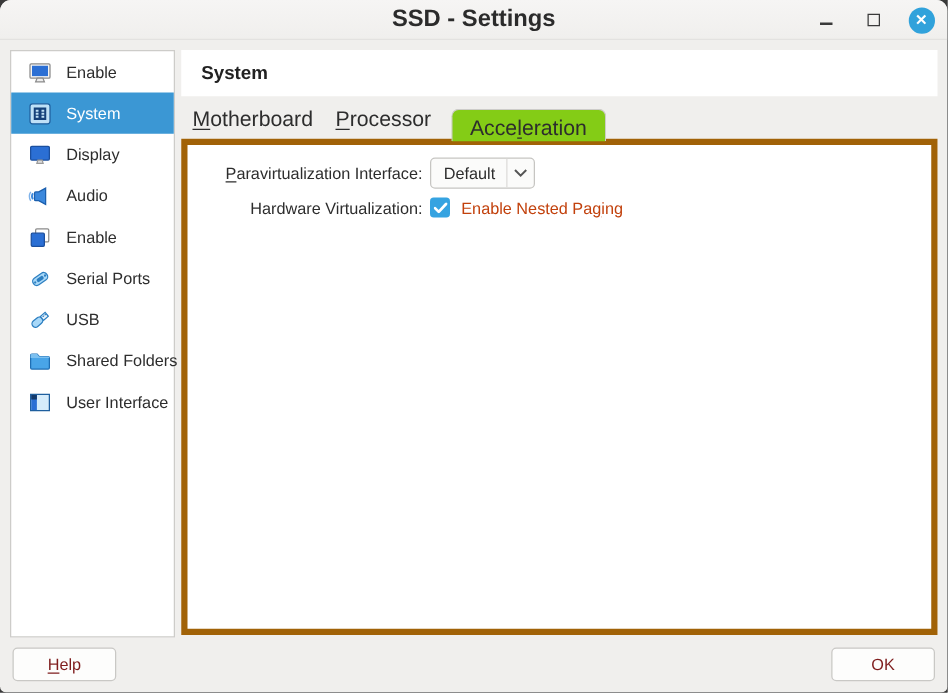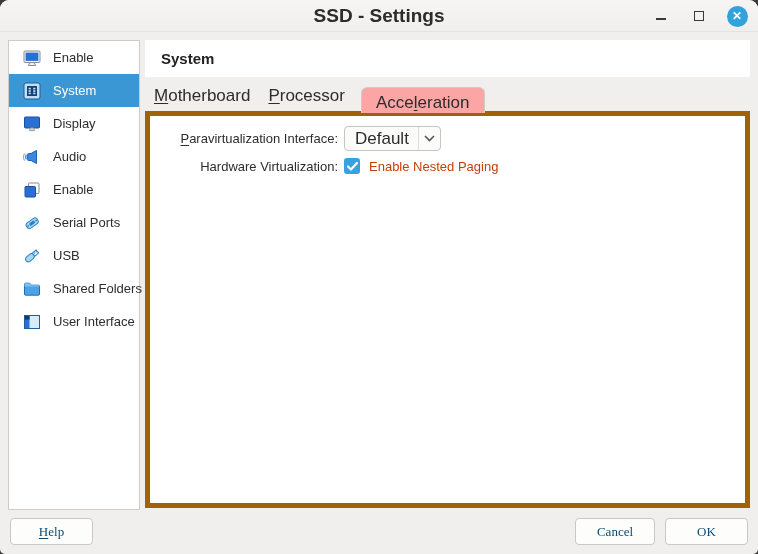--- a/index.html
+++ b/index.html
@@ -50,55 +50,55 @@
     background:#ffffff; display:flex; align-items:center;
   }
   .main-header h1{ font-size:15px; font-weight:bold; color:#222; padding-left:16px; }
   
   .tabbar{
     position:absolute; left:145px; top:86px; right:8px; height:26px;
     display:flex; align-items:flex-end; padding-left:7px; gap:14px; z-index:2;
   }
   .tab{ padding:0 2px 6px 2px; font-size:17px; color:#2d2d2d; background:none; border:none; cursor:default; white-space:nowrap; }
   .tab.active{
-    background:#fca5a5; border:1px solid #cdccc9; border-bottom:none;
+    background:#84cc16; border:1px solid #cdccc9; border-bottom:none;
     border-radius:6px 6px 0 0; padding:5px 14px 6px 14px; height:26px;
     margin-bottom:-1px;
   }
   .u{ text-decoration:underline; text-underline-offset:2px; }
   
   .panel{
     position:absolute; left:145px; top:111px; right:8px; bottom:46px;
     background:#ffffff; border:5px solid #a16207; z-index:1;
   }
   .form-grid{
     display:grid; grid-template-columns:178px auto; column-gap:6px; row-gap:7px;
     padding:10px 10px 0 10px; align-items:center;
   }
   .form-label{ text-align:right; font-size:13px; color:#2d2d2d; white-space:nowrap; }
   .combo{
     justify-self:start; display:inline-flex; align-items:stretch;
     background:#fbfbfa; border:1px solid #c6c5c2; border-radius:4px;
     height:25px; cursor:default;
   }
-  .combo .combo-value{ display:flex; align-items:center; padding:0 9px 0 10px; font-size:17px; color:#2d2d2d; }
+  .combo .combo-value{ display:flex; align-items:center; padding:0 9px 0 10px; font-size:13px; color:#2d2d2d; }
   .combo .combo-arrow{
     display:flex; align-items:center; justify-content:center; width:22px;
     border-left:1px solid #dddcd9;
   }
   .check-row{ display:flex; align-items:center; gap:9px; }
   .checkbox{
     width:16px; height:16px; border-radius:3px; border:none;
     display:flex; align-items:center; justify-content:center; cursor:default; padding:0;
   }
   .check-label{ font-size:13px; color:#c2410c; white-space:nowrap; }
   
   .btn{
     height:27px; background:#fdfdfc; border:1px solid #c9c8c5; border-radius:4px;
-    font-size:13px; color:#0c4a6e; font-family:Liberation Serif, serif;
+    font-size:13px; color:#7f1d1d; font-family:Liberation Sans, sans-serif;
     padding:0 18px; cursor:default;
   }
   .help-btn{ position:absolute; left:10px; bottom:9px; min-width:83px; }
   .footer-right{ position:absolute; right:10px; bottom:9px; display:flex; gap:10px; }
   .cancel-btn{ min-width:80px; }
   .ok-btn{ min-width:83px; }
 </style>
 </head>
 <body>
 
@@ -256,17 +256,16 @@
         </span>
       </div>
 
     </div>
   </div>
 
   <button class="btn help-btn">
     <span class="u">H</span><span>elp</span>
   </button>
   <div class="footer-right">
-    <button class="btn cancel-btn">Cancel</button>
     <button class="btn ok-btn">OK</button>
   </div>
 
 </div>
 
 </body></html>

